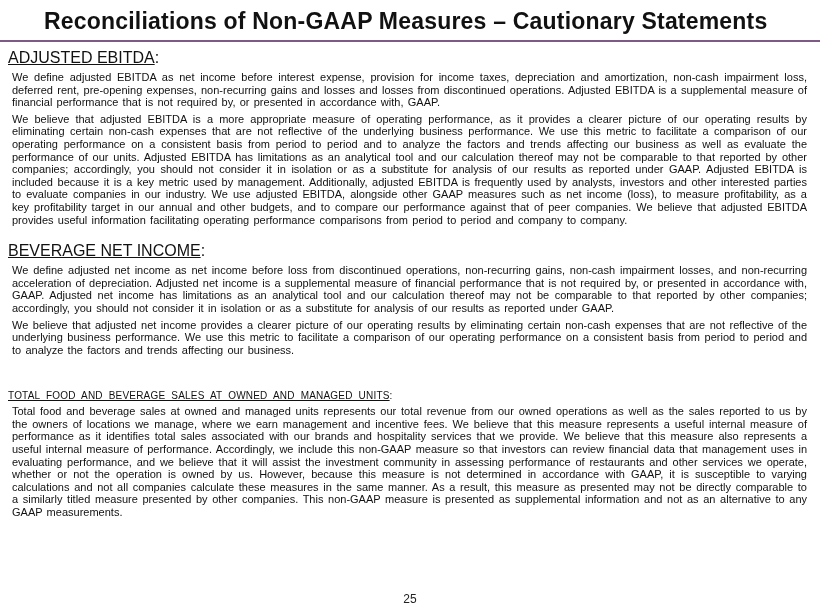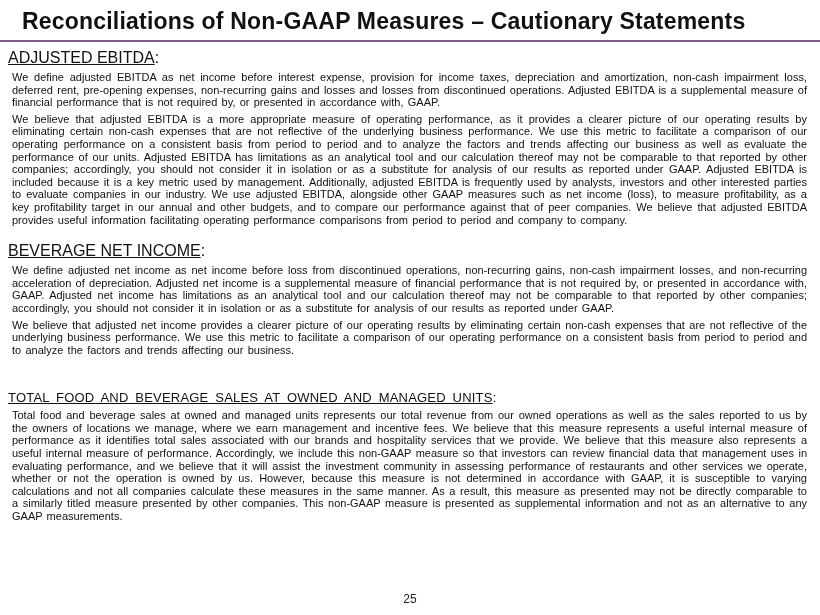--- a/index.html
+++ b/index.html
@@ -10,41 +10,42 @@
     font-family: "Liberation Sans", sans-serif;
     position: relative;
     overflow: hidden;
   }
   .slide-title {
     font-size: 23px;
     font-weight: bold;
     letter-spacing: 0.2px;
     padding: 8px 10px 5px 22px;
     white-space: nowrap;
+    margin-left: 22px;
   }
   .title-divider {
     border: 0;
     border-top: 2px solid #7e5a87;
     margin: 0;
   }
   .content {
     padding: 7px 9px 0 8px;
   }
   .section { margin: 0; }
   .section-gap-md { margin-top: 16px; }
   .section-gap-lg { margin-top: 34px; }
   .section-heading {
     font-size: 16px;
     font-weight: normal;
     margin: 0 0 2px 0;
     white-space: nowrap;
   }
   .section-heading .heading-text { text-decoration: underline; }
   .section-heading-sm {
-    font-size: 13px;
+    font-size: 10px;
     letter-spacing: 0.2px;
     word-spacing: 3px;
   }
   .section p {
     margin: 4px;
     font-size: 11px;
     line-height: 1.145;
     text-align: justify;
     word-spacing: 1.2px;
   }

